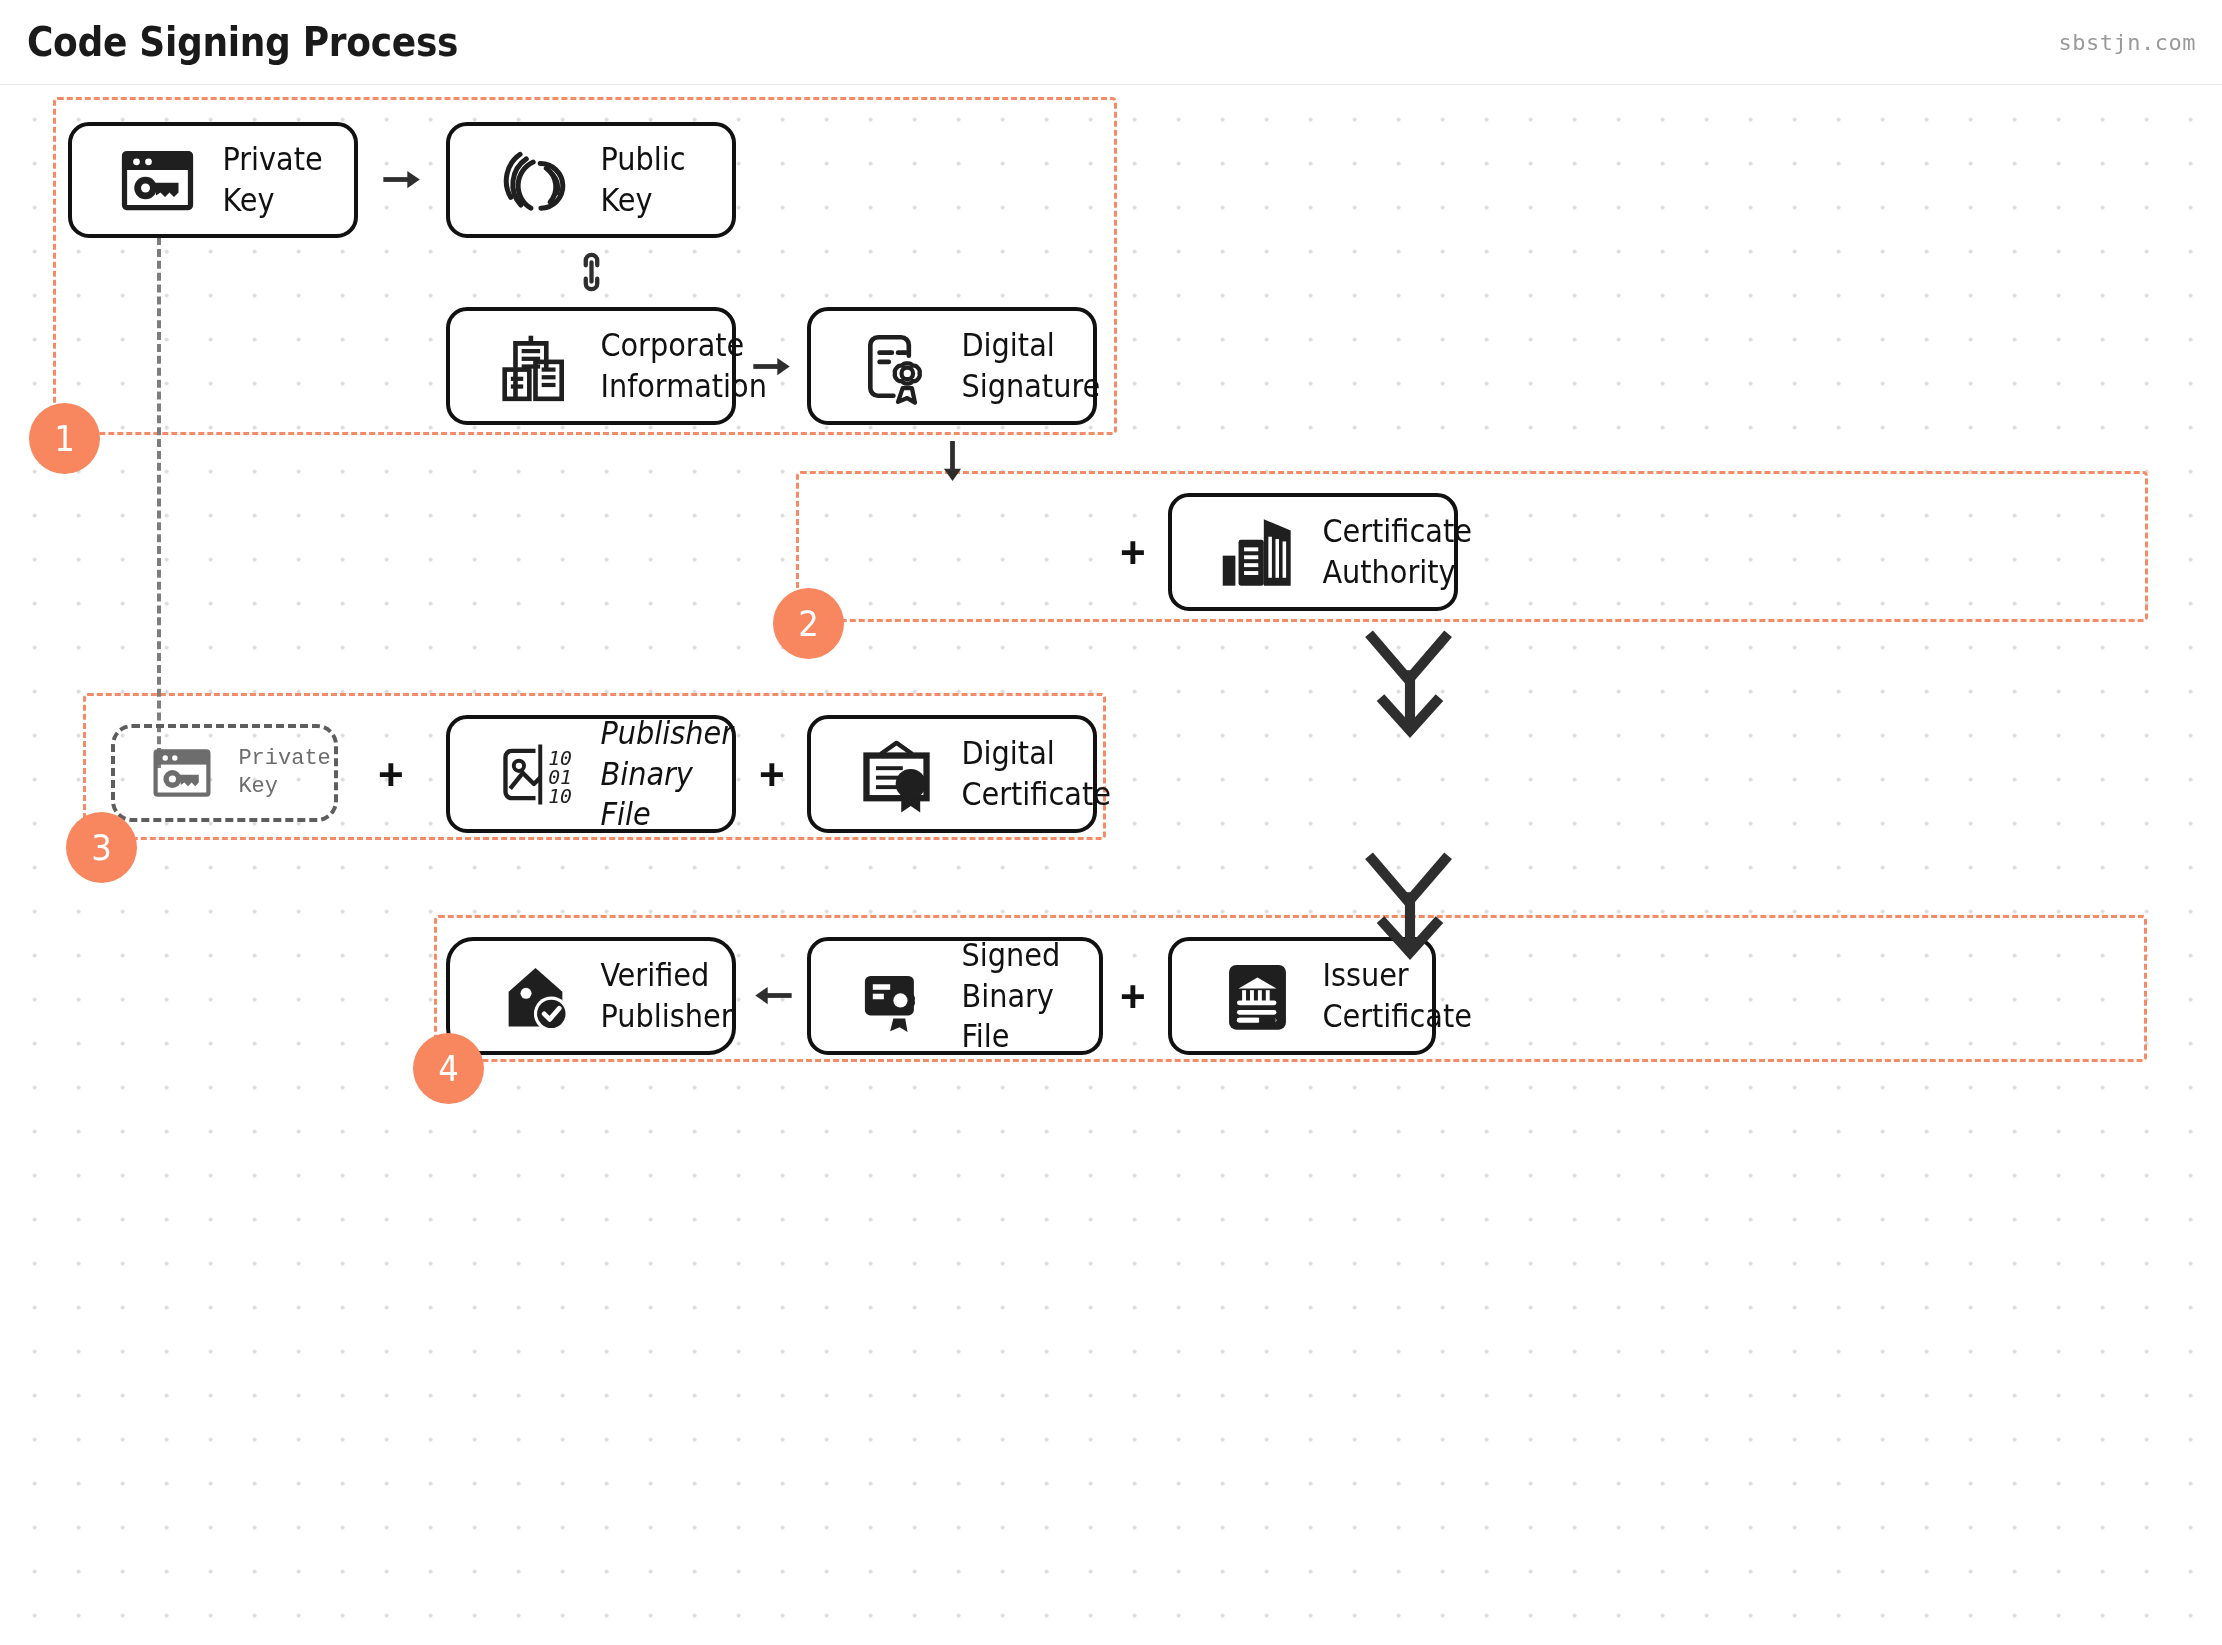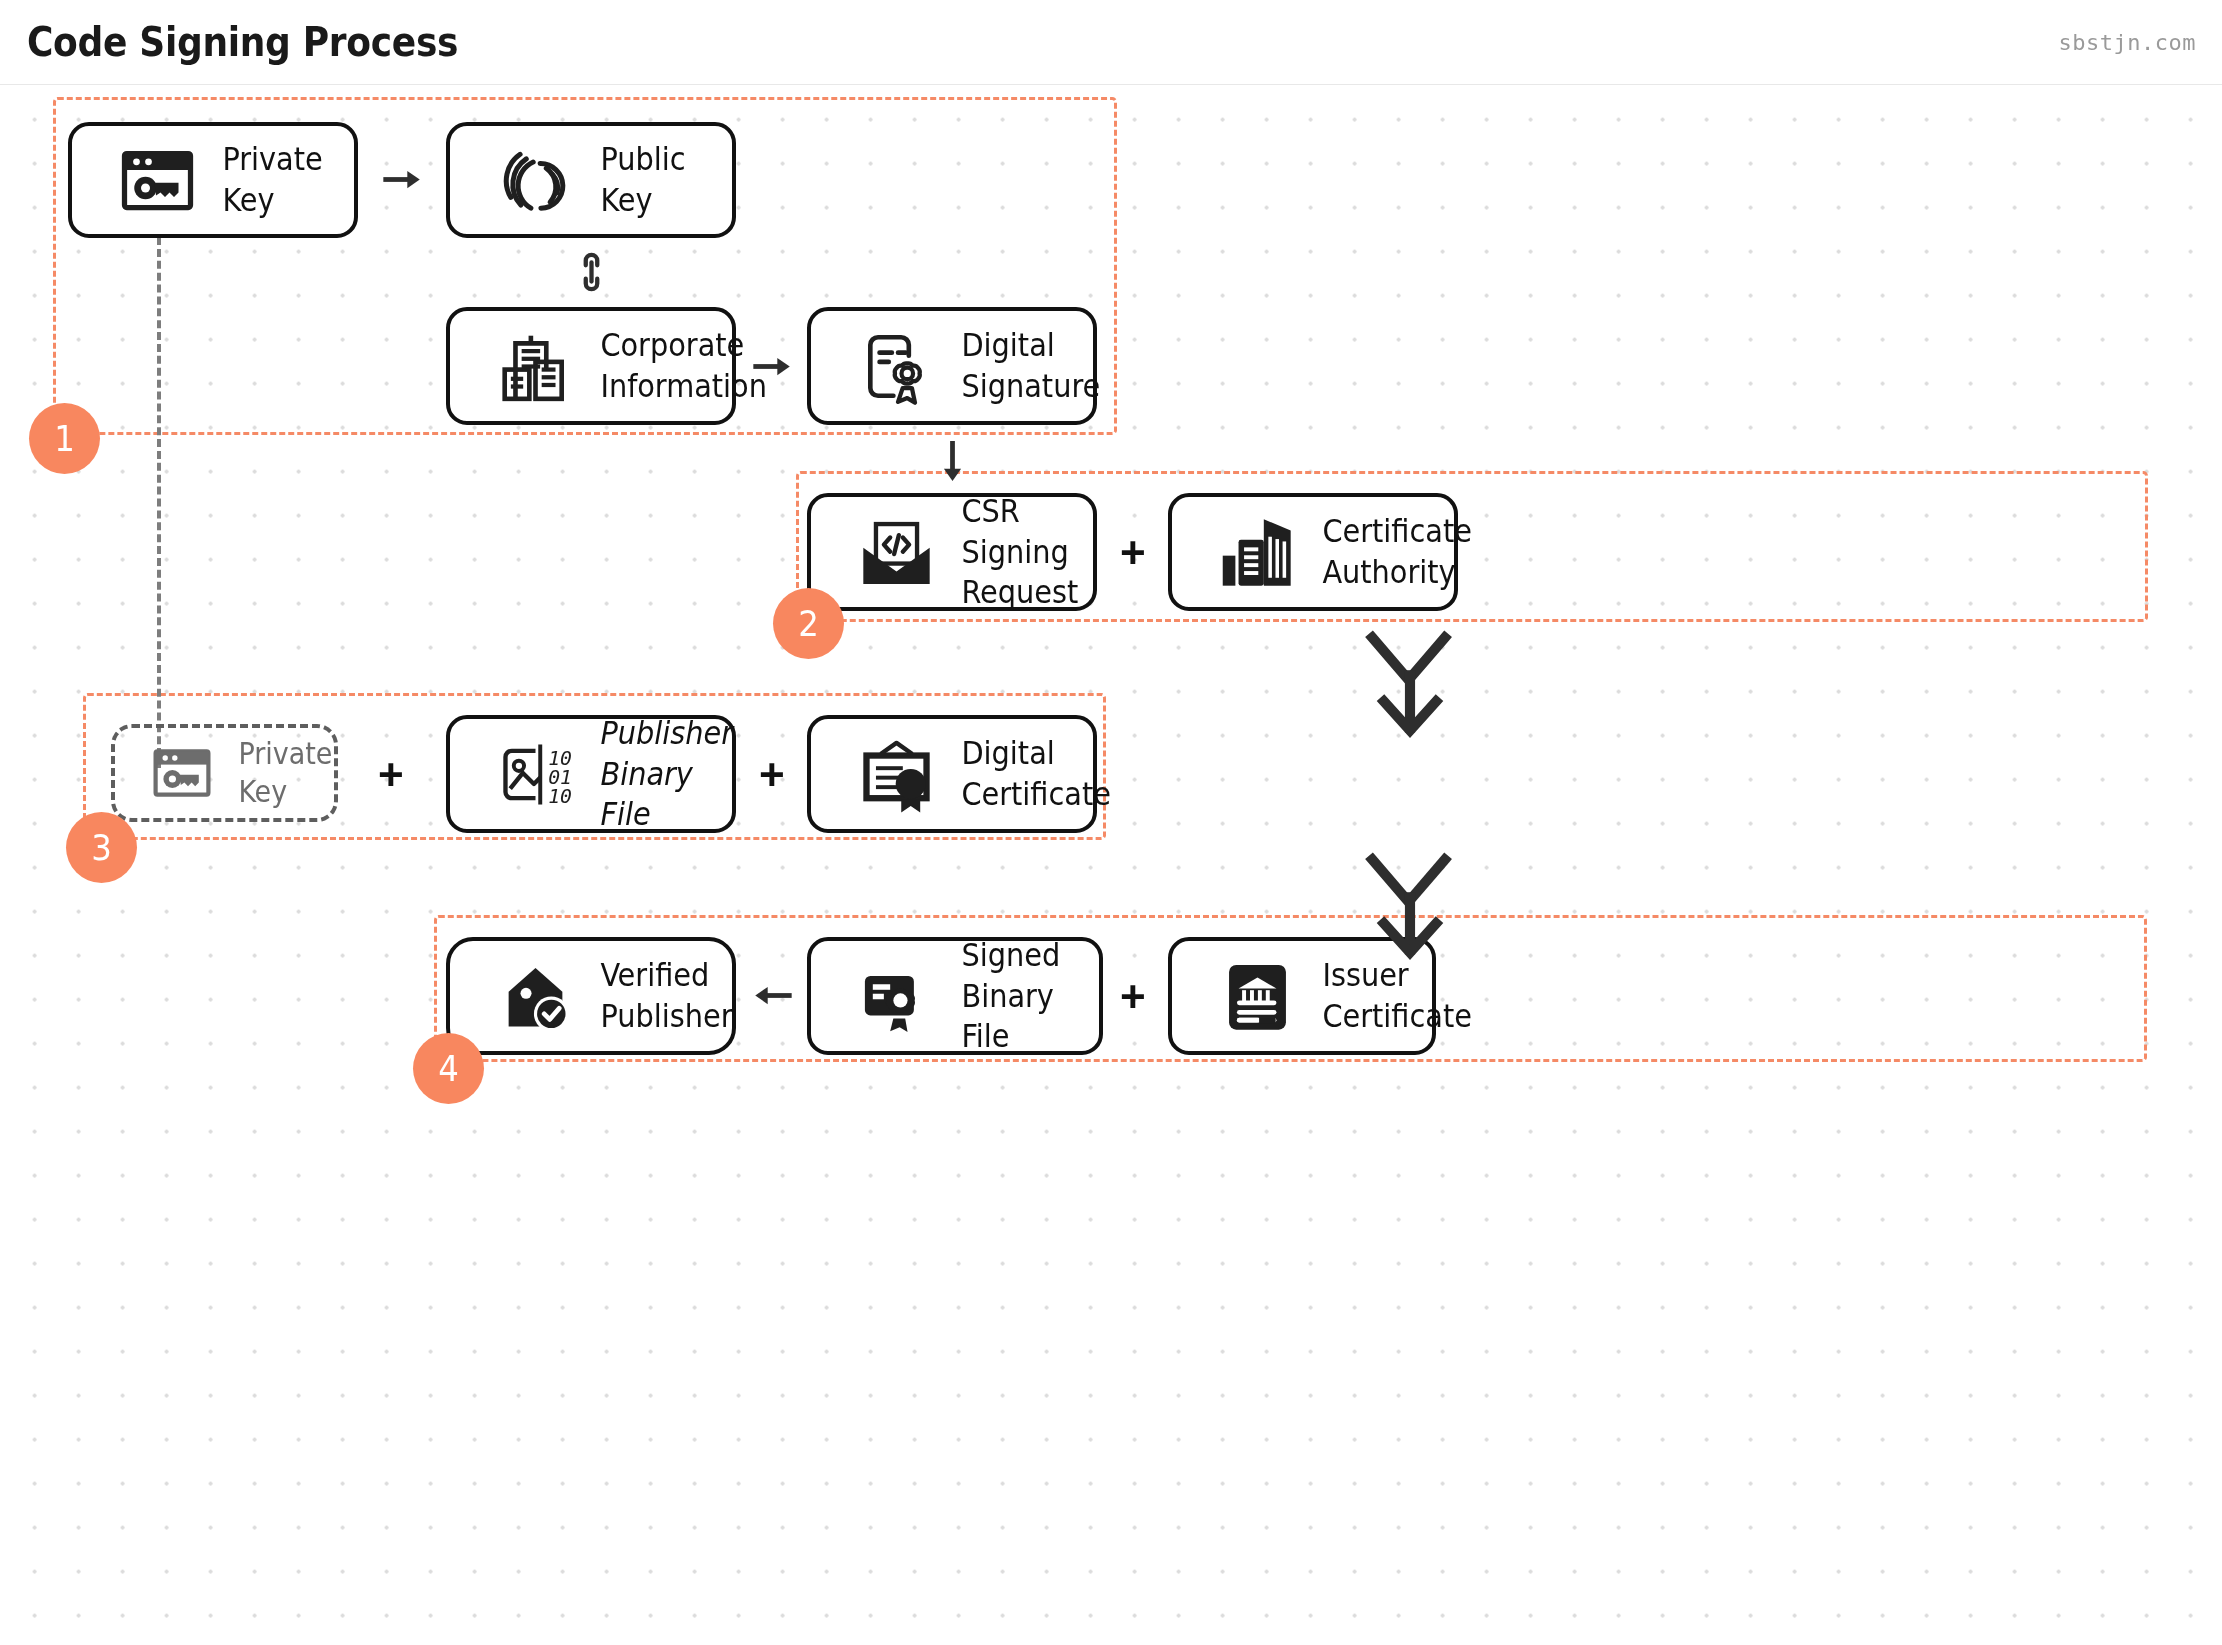--- a/index.html
+++ b/index.html
@@ -109,21 +109,21 @@
   }
   .node.muted .node-icon { width: 83px; height: 83px; margin-left: 25px; }
   .node-label {
     font-size: 32px;
     line-height: 1.28;
     color: #111111;
     font-weight: 500;
     font-family: "DejaVu Sans Condensed", "Liberation Sans", sans-serif;
     white-space: pre-line;
   }
-  .node.muted .node-label { color: #6d6d6d; font-size: 30px; }
+  .node.muted .node-label { color: #6d6d6d; font-size: 22px; font-family: Liberation Mono, monospace; }
 
   
   .conn {
     position: absolute;
     z-index: 25;
     display: flex;
     align-items: center;
     justify-content: center;
     color: #2e2e2e;
   }
@@ -264,35 +264,20 @@
     <div class="conn" style="left:933px; top:350px; width:39px; height:50px;">
       <svg viewBox="0 0 24 44" width="23" height="42" aria-hidden="true">
         <path d="M12 0 V32" stroke="#2e2e2e" stroke-width="5"></path>
         <path d="M3 29 L12 42 L21 29 Z" fill="#2e2e2e"></path>
       </svg>
     </div>
 
     <div class="group" style="left:796px; top:384px; width:1352px; height:151px;"></div>
     <div class="badge" style="left:773px; top:501px;">2</div>
 
-    <div class="node" style="left:807px; top:406px; width:290px; height:118px;">
-      <div class="node-icon">
-        <svg viewBox="0 0 100 100" width="79" height="79" aria-hidden="true">
-          <rect x="24" y="14" width="52" height="50" fill="#ffffff" stroke="#1f1f1f" stroke-width="5.5"></rect>
-          <g fill="none" stroke="#1f1f1f" stroke-width="5.5" stroke-linecap="round" stroke-linejoin="round">
-            <path d="M42 31 L34 40 L42 49"></path>
-            <path d="M58 31 L66 40 L58 49"></path>
-            <path d="M53 28 L47 52"></path>
-          </g>
-          <path d="M8 44 L50 74 L92 44 V90 H8 Z" fill="#1f1f1f"></path>
-        </svg>
-      </div>
-      <div class="node-label">CSR Signing
-Request</div>
-    </div>
 
     <div class="plus" style="left:1120px; top:444px;">+</div>
 
     <div class="node" style="left:1168px; top:406px; width:290px; height:118px;">
       <div class="node-icon">
         <svg viewBox="0 0 100 100" width="79" height="79" aria-hidden="true">
           <g fill="#1f1f1f">
             <rect x="6" y="54" width="16" height="38"></rect>
             <rect x="26" y="34" width="32" height="58" rx="3"></rect>
             <path d="M58 8 L92 22 V92 H58 Z"></path>

